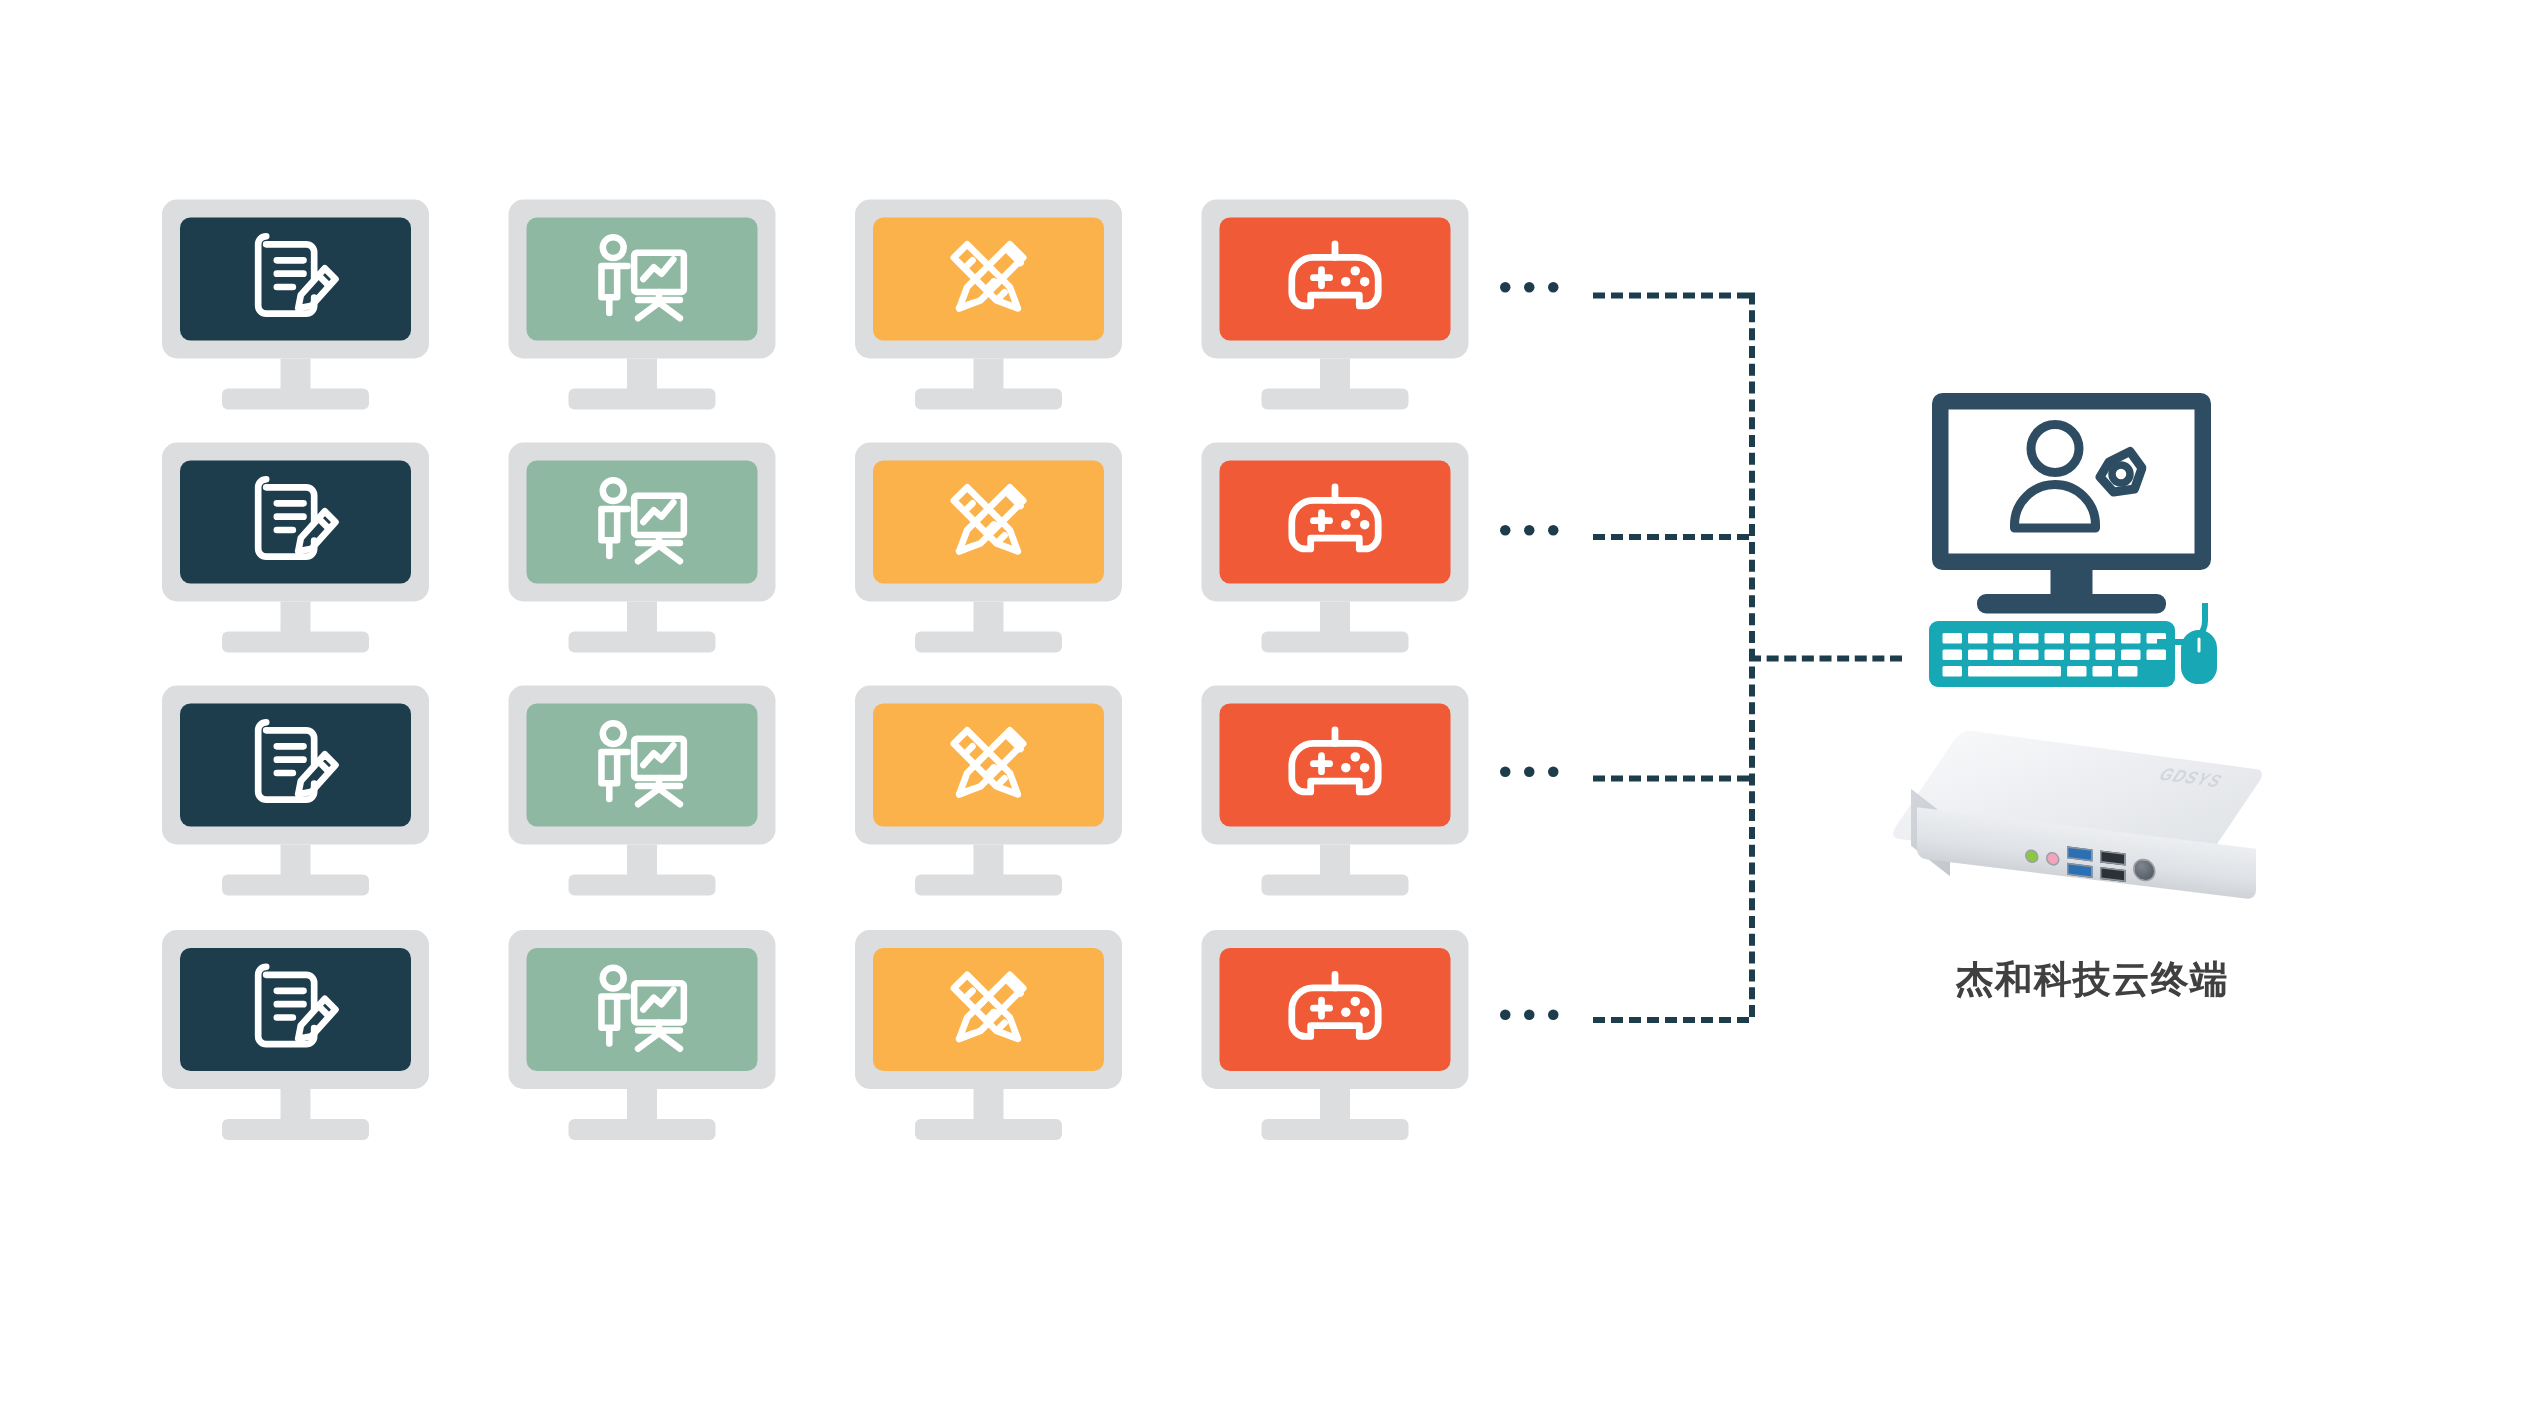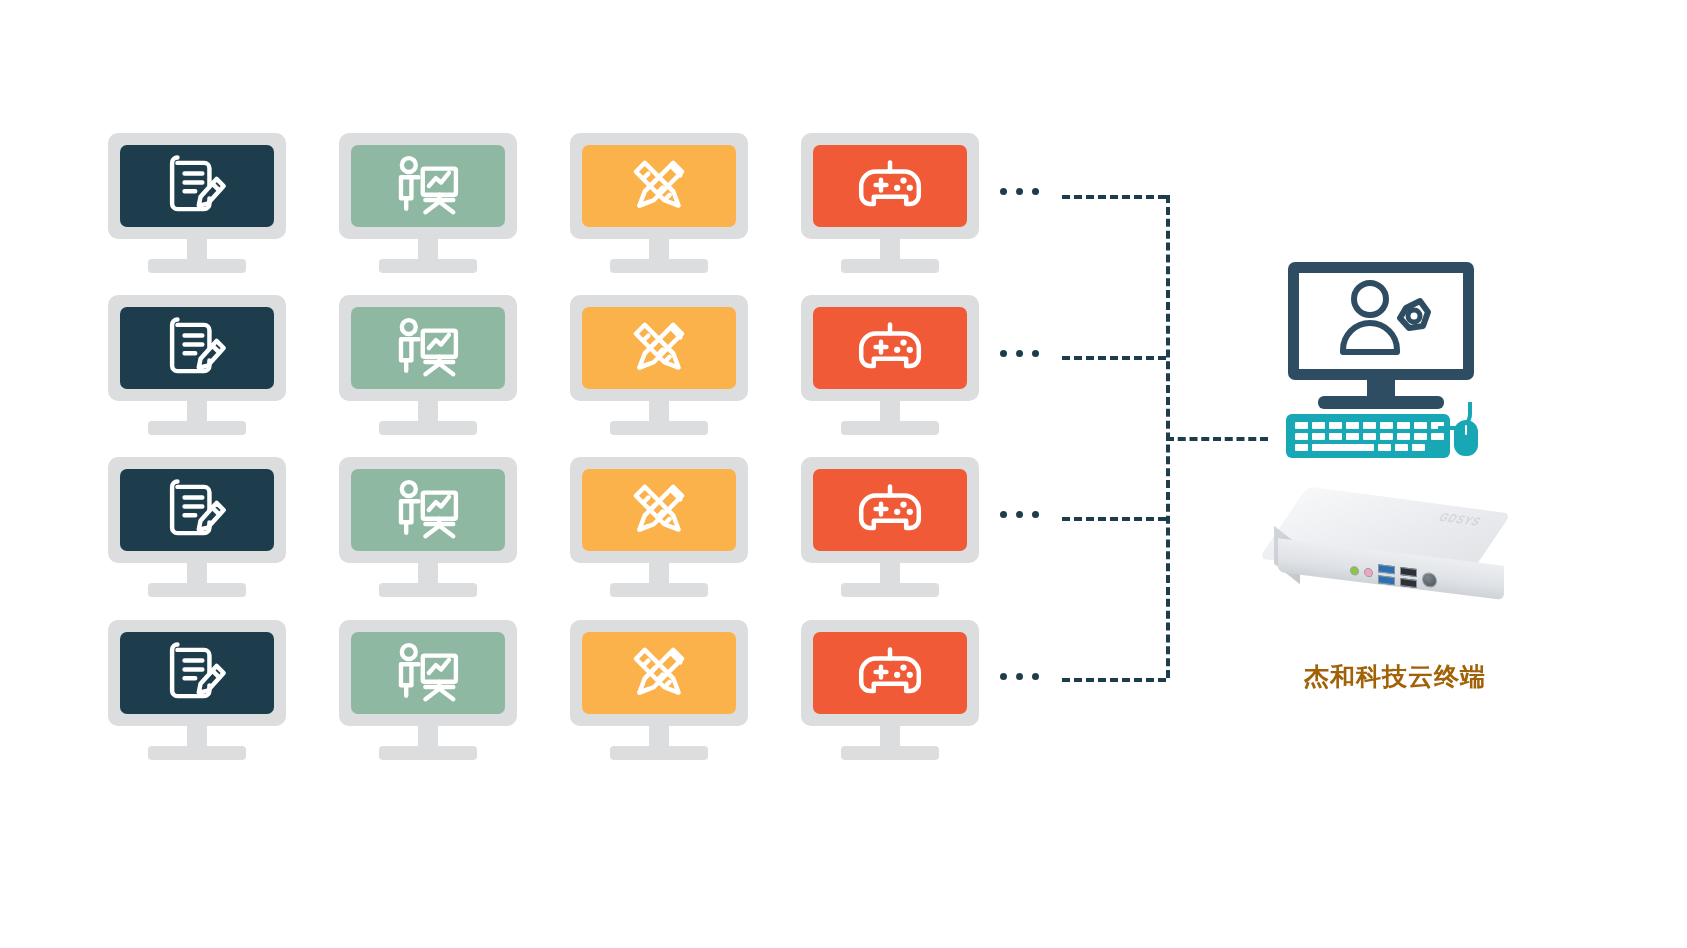--- a/index.html
+++ b/index.html
@@ -282,26 +282,25 @@
     letter-spacing: 1px;
     font-family: "Liberation Sans", sans-serif;
   }
 
   .terminal-label {
     position: absolute;
     left: 1260px;
     top: 636px;
     width: 270px;
     text-align: center;
-    color: #a16207;
+    color: #404040;
     font-size: 25px;
     font-weight: 700;
     font-family: "Liberation Sans", "DejaVu Sans", sans-serif;
     letter-spacing: 1px;
-    margin-top: 24px;
   }
 </style>
 </head>
 <body>
 
 <div id="stage">
 
   <div id="client-grid">
       <div class="workstation" style="left: 108px; top: 133px;">
         <div class="ws-bezel"></div>

